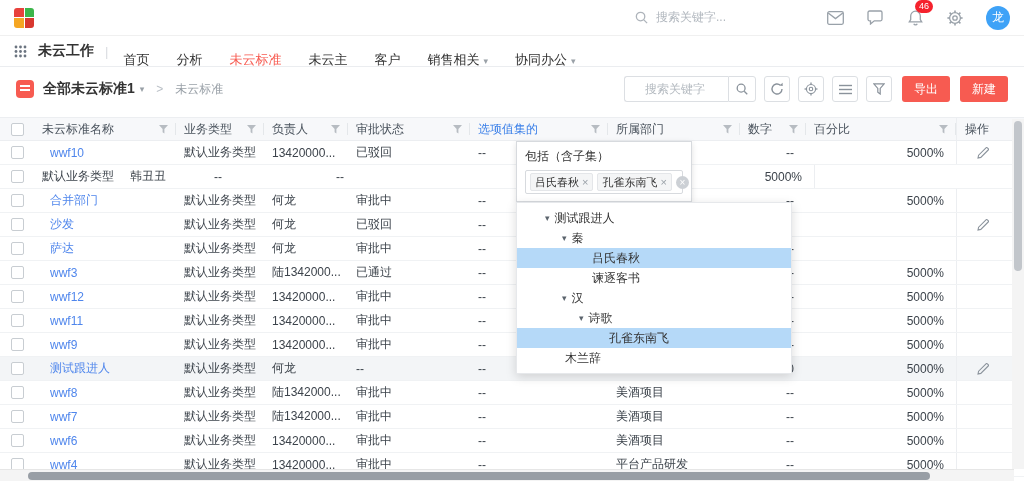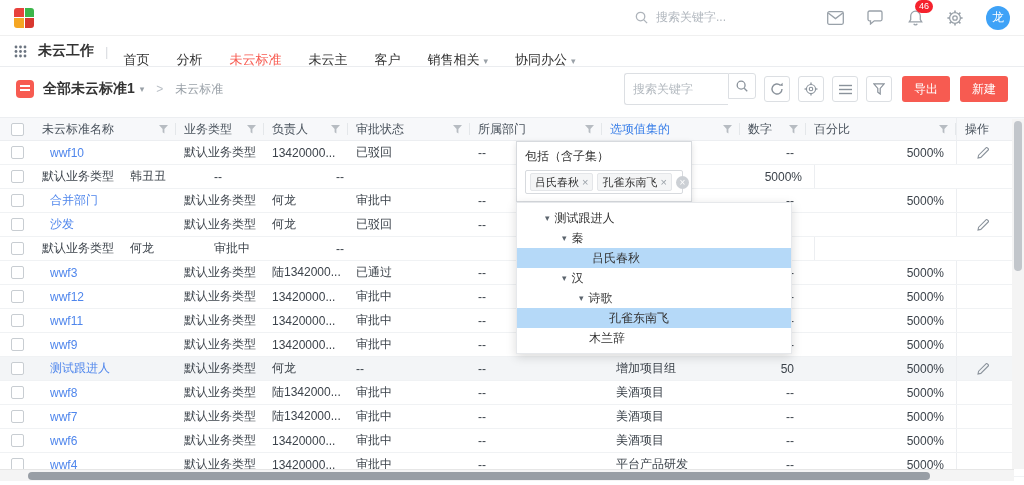--- a/index.html
+++ b/index.html
@@ -33,21 +33,21 @@
   
   .toolbar{height:44px;display:flex;align-items:center;padding:0 16px;}
   .view-icon{width:18px;height:18px;border-radius:4px;background:var(--accent);margin-right:9px;position:relative;flex:none;}
   .view-icon::after{content:'';position:absolute;left:4px;right:4px;top:5px;height:2px;background:#fff;box-shadow:0 4px 0 #fff;}
   .view-title{font-size:14px;font-weight:bold;margin-right:5px;}
   .view-caret{font-size:9px;color:#99a0a7;margin-right:12px;cursor:pointer;}
   .crumb-sep{color:#b9bfc6;margin-right:12px;}
   .crumb{color:#9aa1a8;}
   .toolbar-right{margin-left:auto;display:flex;align-items:center;gap:8px;}
   .search-box{display:flex;}
-  .search-box input{width:104px;height:32px;border:1px solid #dcdfe3;border-right:none;border-radius:3px 0 0 3px;padding:0 8px;font-size:12px;outline:none;font-family:inherit;}
+  .search-box input{width:104px;height:26px;border:1px solid #dcdfe3;border-right:none;border-radius:3px 0 0 3px;padding:0 20px;font-size:12px;outline:none;font-family:inherit;}
   .search-box input::placeholder{color:#b4bac0;}
   .search-btn{width:28px;height:26px;border:1px solid #dcdfe3;border-radius:0 3px 3px 0;display:flex;align-items:center;justify-content:center;background:#fff;cursor:pointer;}
   .tool-btn{width:26px;height:26px;border:1px solid #dcdfe3;border-radius:3px;display:flex;align-items:center;justify-content:center;background:#fff;cursor:pointer;}
   .btn{height:26px;padding:0 12px;background:var(--accent);color:#fff;border:none;border-radius:3px;font-size:12px;cursor:pointer;font-family:inherit;margin-left:2px;}
 
   
   .table{margin-top:6px;position:relative;}
   .thead{display:flex;height:24px;background:#f7f8fa;border-top:1px solid #eceef1;border-bottom:1px solid #eceef1;}
   .th{display:flex;align-items:center;justify-content:space-between;padding:0 8px;position:relative;color:#49525c;white-space:nowrap;overflow:hidden;flex:none;cursor:pointer;}
   .th:not(.action):not(.cb)::after{content:'';position:absolute;right:0;top:5px;bottom:5px;width:1px;background:#e4e7ea;}
@@ -253,30 +253,30 @@
         </span>
       </div>
       <div class="th" style="width: 122px;">
         <span class="th-label">审批状态</span>
         <span class="svg funnel">
           <svg width="9" height="9" viewBox="0 0 10 10">
             <path d="M0 0 H10 L6 4.5 V9.5 L4 8 V4.5 Z" fill="#b7bcc2"></path>
           </svg>
         </span>
       </div>
+      <div class="th accent" style="width: 138px;">
+        <span class="th-label">选项值集的</span>
+        <span class="svg funnel">
+          <svg width="9" height="9" viewBox="0 0 10 10">
+            <path d="M0 0 H10 L6 4.5 V9.5 L4 8 V4.5 Z" fill="#b7bcc2"></path>
+          </svg>
+        </span>
+      </div>
       <div class="th" style="width: 132px;">
         <span class="th-label">所属部门</span>
-        <span class="svg funnel">
-          <svg width="9" height="9" viewBox="0 0 10 10">
-            <path d="M0 0 H10 L6 4.5 V9.5 L4 8 V4.5 Z" fill="#b7bcc2"></path>
-          </svg>
-        </span>
-      </div>
-      <div class="th accent" style="width: 138px;">
-        <span class="th-label">选项值集的</span>
         <span class="svg funnel">
           <svg width="9" height="9" viewBox="0 0 10 10">
             <path d="M0 0 H10 L6 4.5 V9.5 L4 8 V4.5 Z" fill="#b7bcc2"></path>
           </svg>
         </span>
       </div>
       <div class="th" style="width: 66px;">
         <span class="th-label">数字</span>
         <span class="svg funnel">
           <svg width="9" height="9" viewBox="0 0 10 10">
@@ -361,20 +361,21 @@
             <svg width="12" height="12" viewBox="0 0 12 12">
               <path d="M1 11 l0.6 -2.8 L9 0.8 a0.9 0.9 0 0 1 1.3 0 l0.9 0.9 a0.9 0.9 0 0 1 0 1.3 L3.8 10.4 Z" fill="none" stroke="#8b939c" stroke-width="1.1"></path>
             </svg>
           </span>
         </div>
       </div>
       <div class="tr">
         <div class="td cb" style="width: 34px;">
           <span class="checkbox"></span>
         </div>
+        <div class="td link first" style="width: 142px;">萨达</div>
         <div class="td" style="width: 88px;">默认业务类型</div>
         <div class="td" style="width: 84px;">何龙</div>
         <div class="td" style="width: 122px;">审批中</div>
         <div class="td" style="width: 138px;">--</div>
         <div class="td" style="width: 132px;"></div>
         <div class="td num" style="width: 66px;">--</div>
         <div class="td num" style="width: 150px;"></div>
         <div class="td action" style="width: 52px;"></div>
       </div>
       <div class="tr">
@@ -532,32 +533,35 @@
         <span class="tree-caret">▾</span>
         <span>测试跟进人</span>
       </div>
       <div class="tree-row" style="padding-left: 45px;">
         <span class="tree-caret">▾</span>
         <span>秦</span>
       </div>
       <div class="tree-row sel" style="padding-left: 75px;">
         <span>吕氏春秋</span>
       </div>
+      <div class="tree-row" style="padding-left: 75px;">
+        <span>谏逐客书</span>
+      </div>
       <div class="tree-row" style="padding-left: 45px;">
         <span class="tree-caret">▾</span>
         <span>汉</span>
       </div>
       <div class="tree-row" style="padding-left: 62px;">
         <span class="tree-caret">▾</span>
         <span>诗歌</span>
       </div>
       <div class="tree-row sel" style="padding-left: 92px;">
         <span>孔雀东南飞</span>
       </div>
-      <div class="tree-row" style="padding-left: 72px;">
+      <div class="tree-row" style="padding-left: 48px;">
         <span>木兰辞</span>
       </div>
     </div>
 </div>
 
 <div class="hscroll">
     <span class="thumb"></span>
   </div>
 <div class="vscroll">
     <span class="thumb"></span>

